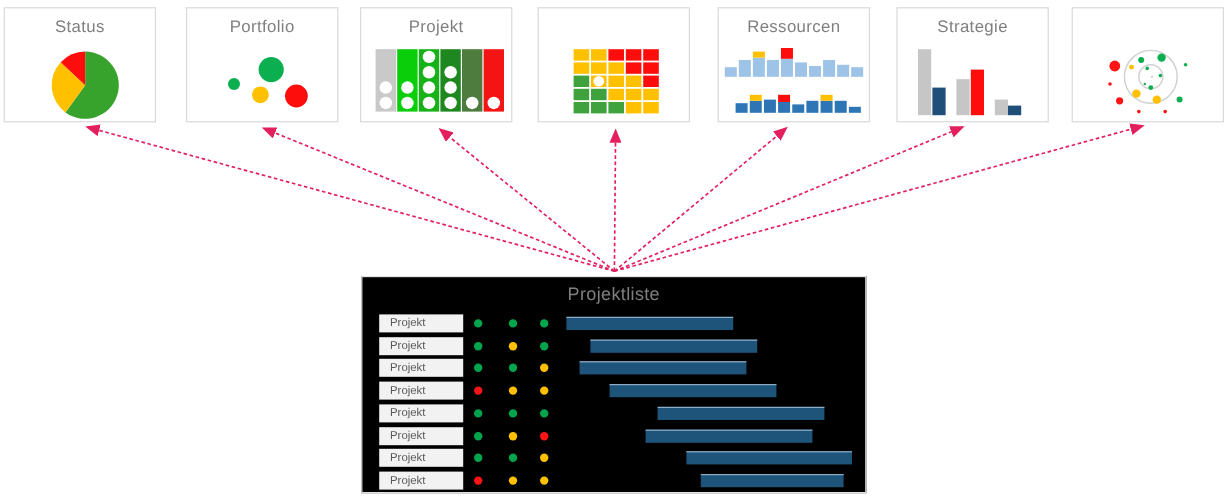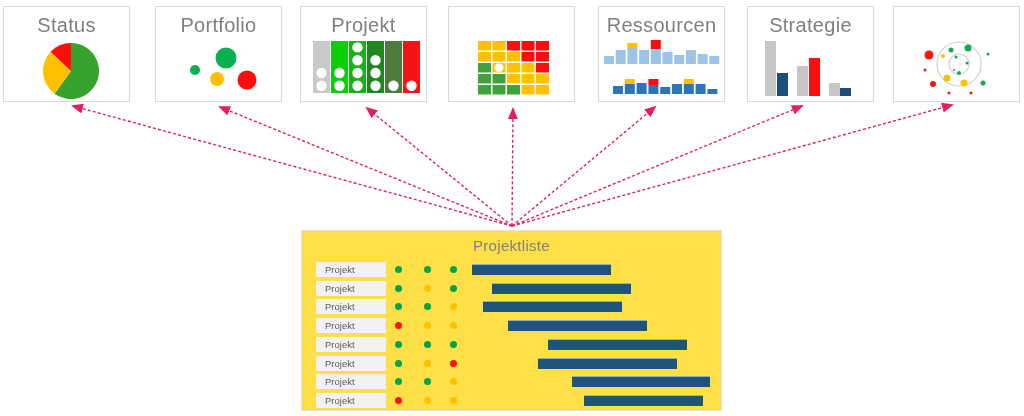--- a/index.html
+++ b/index.html
@@ -1,24 +1,24 @@
 <!DOCTYPE html>
 <html><head>
 <meta charset="utf-8">
 <style>
   html,body{margin:0;padding:0;background:#ffffff;}
   .canvas{position:relative;width:1024px;height:416px;background:#ffffff;overflow:hidden;
           font-family:"Liberation Sans",sans-serif;}
   .arrows{position:absolute;left:0;top:0;width:1024px;height:416px;pointer-events:none;}
   .card{position:absolute;top:6px;width:127px;height:96px;background:#ffffff;
         border:1px solid #D9D9D9;box-sizing:border-box;}
-  .card-title{text-align:center;padding-top:7px;font-size:20px;font-weight:300;color:#7F7F7F;
+  .card-title{text-align:center;padding-top:7px;font-size:14px;font-weight:300;color:#7F7F7F;
               letter-spacing:0.3px;}
   .card-chart{position:absolute;left:0;top:0;width:125px;height:94px;}
-  .project-box{position:absolute;left:301px;top:230px;width:421px;height:181px;background:#fde047;
+  .project-box{position:absolute;left:301px;top:230px;width:421px;height:181px;background:#000000;
                border:1px solid #E0E0E0;box-sizing:border-box;}
   .project-title{text-align:center;padding-top:6px;font-size:15px;font-weight:300;color:#7F7F7F;
                  letter-spacing:0.3px;}
   .prow{position:absolute;left:0;width:100%;height:15px;text-decoration:underline;}
   .plabel{position:absolute;left:14px;top:0;width:70px;height:15px;background:#F2F2F2;
           color:#595959;font-size:9.5px;line-height:15px;padding-left:9px;box-sizing:border-box;}
   .pdot{position:absolute;top:4px;width:7px;height:7px;border-radius:50%;}
   .pbar{position:absolute;top:2px;height:11px;background:#1F547A;border-top:1px solid #8FAEC6;box-sizing:border-box;}
 </style>
 </head>

